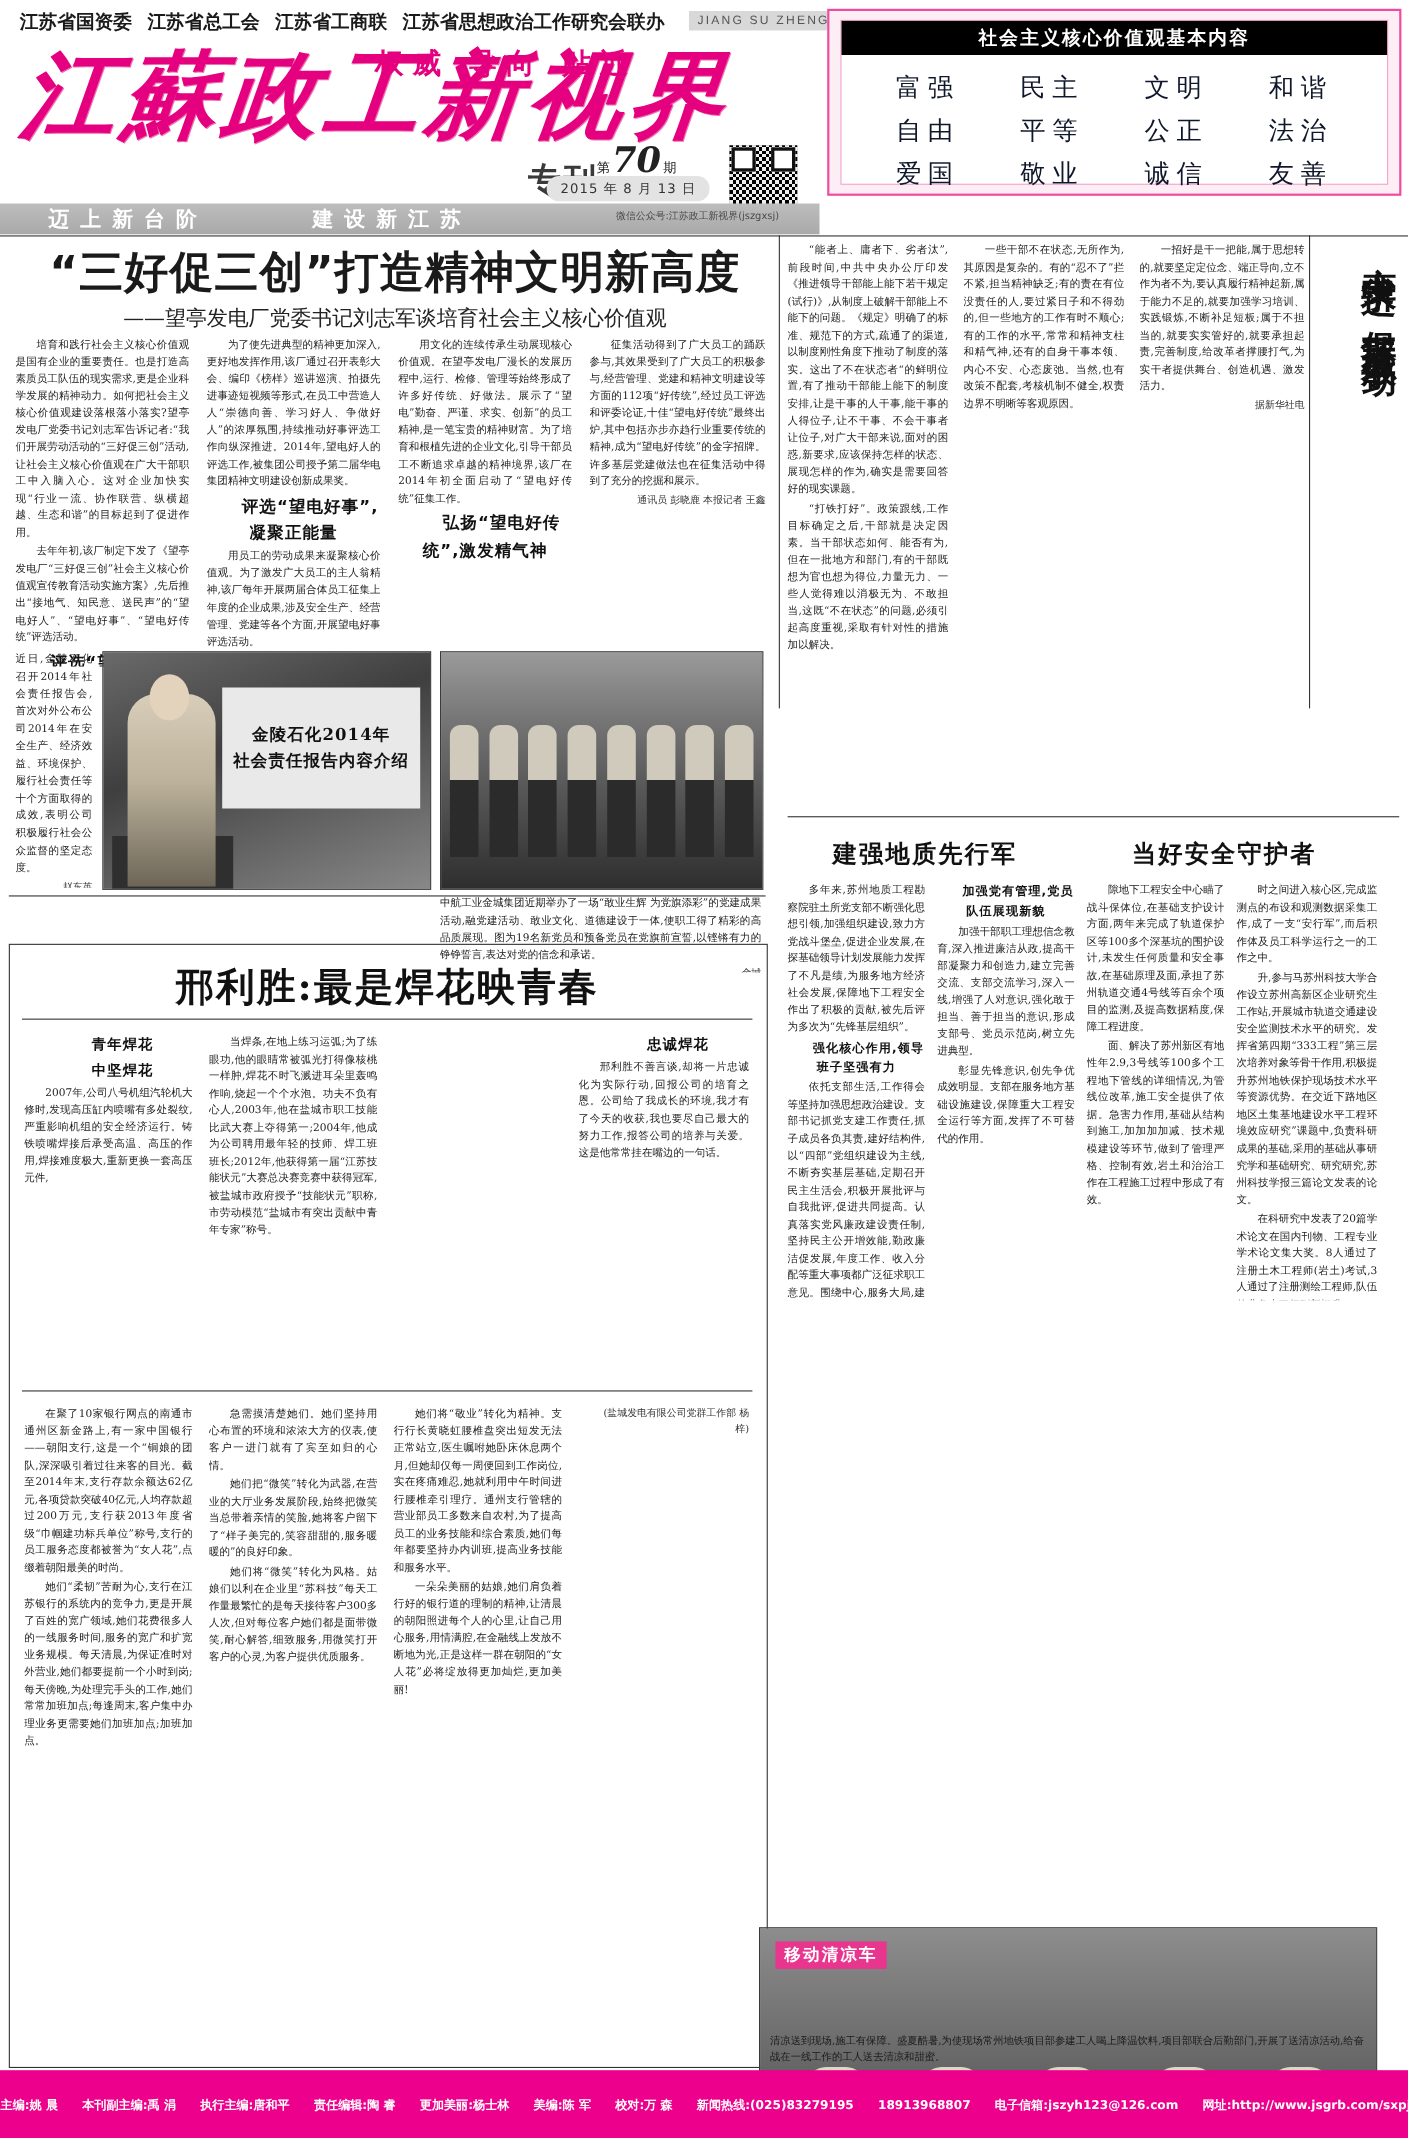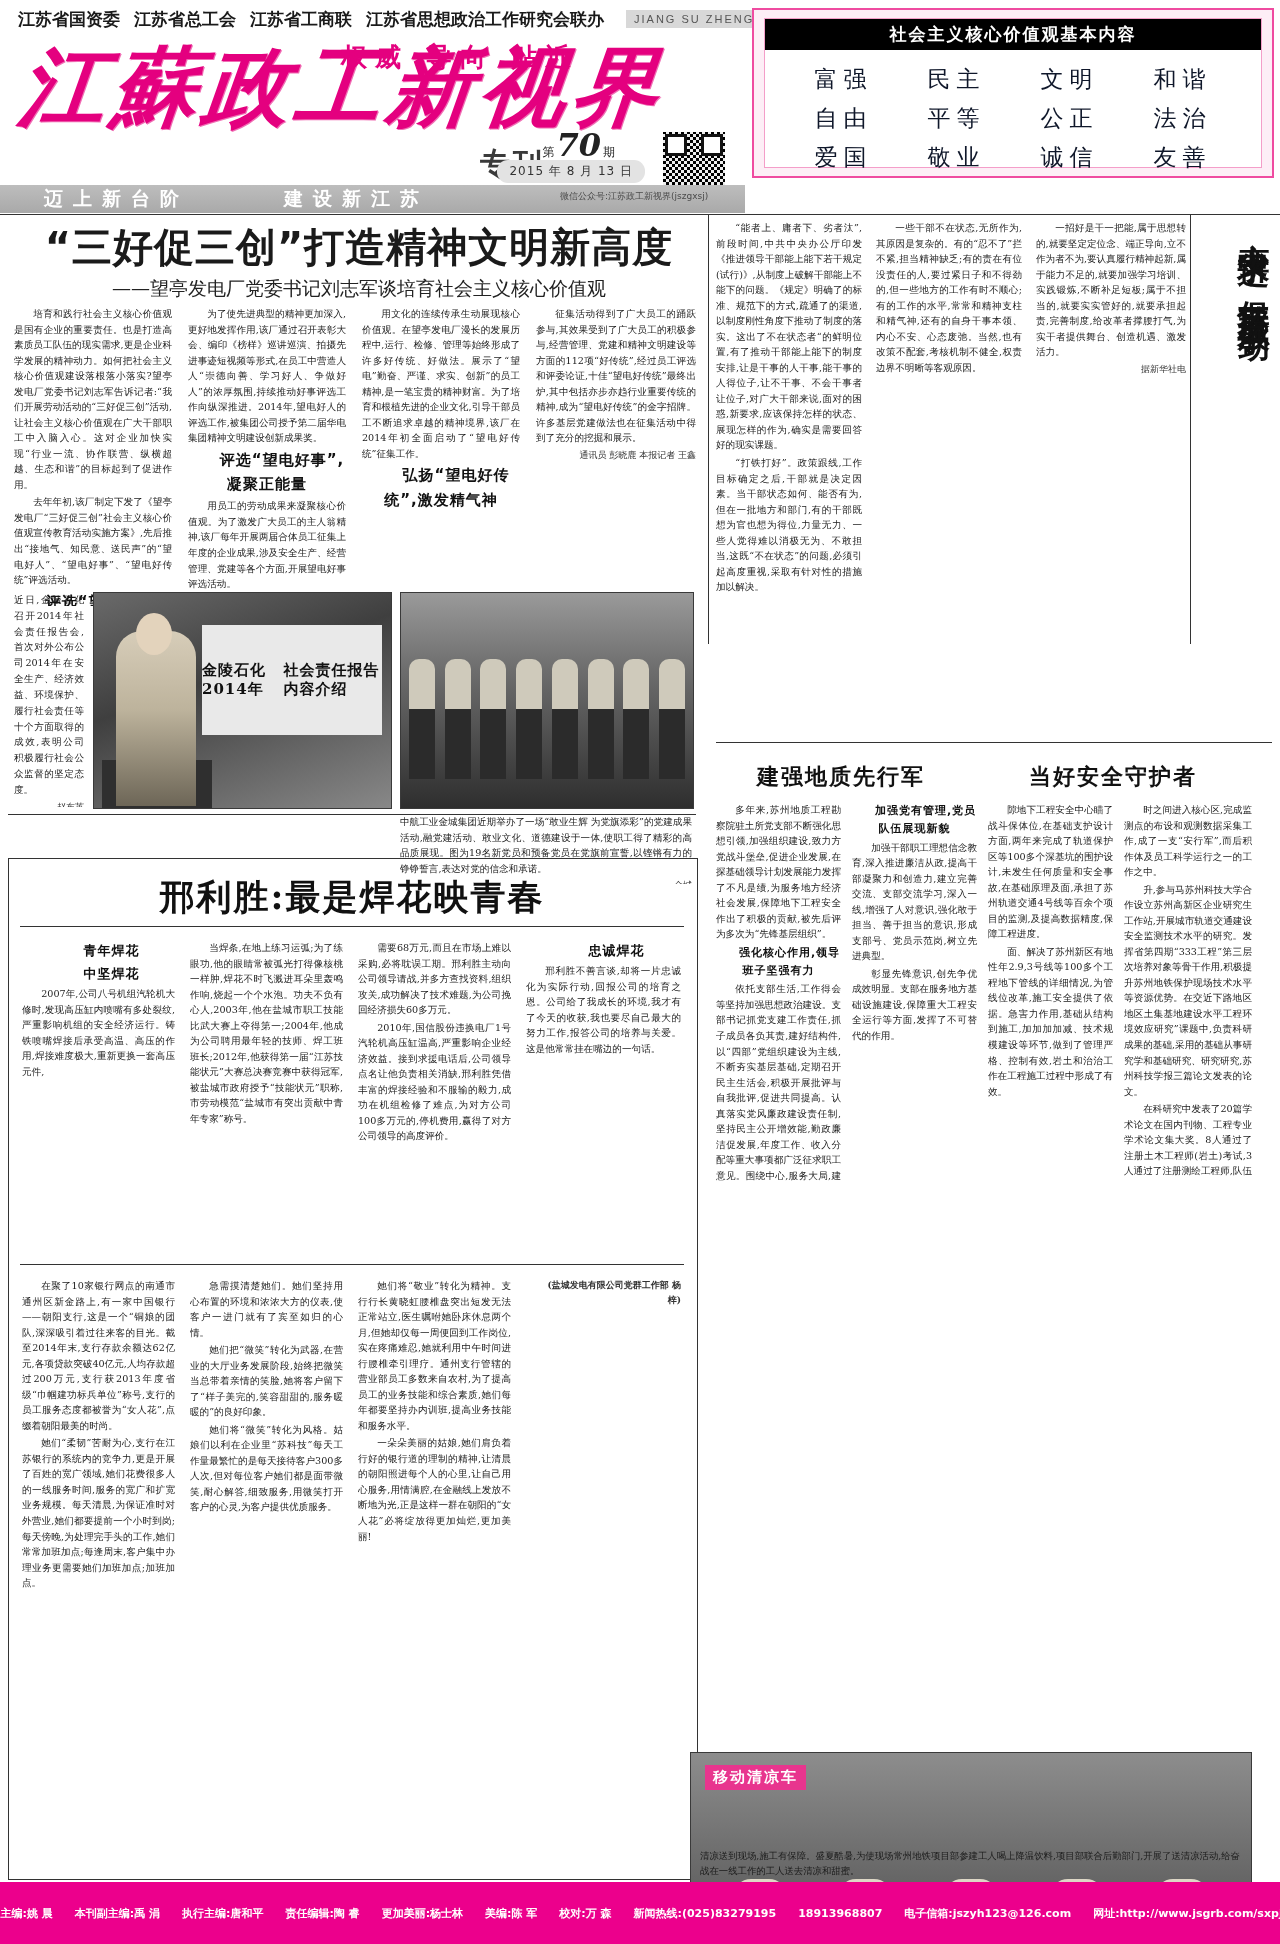--- a/index.html
+++ b/index.html
@@ -179,21 +179,21 @@
     border:1px solid #3a3a3a;
   }
   .photo.p1{
     left:93px;top:378px;width:297px;height:215px;
     background:linear-gradient(160deg,#6a6a6a 0%,#3f3f3f 40%,#888 100%);
   }
   .photo.p1 .banner{
     position:absolute;left:108px;top:32px;width:180px;height:110px;
     background:#e9e9e9;color:#111;
     font-family:"DejaVu Serif","Liberation Serif",serif;
-    font-weight:bold;display:flex;flex-direction:row;
+    font-weight:bold;display:flex;flex-direction:column;
     align-items:center;justify-content:center;gap:4px;
     font-size:15px;letter-spacing:1px;
   }
   .photo.p1 .person{
     position:absolute;left:22px;top:38px;width:80px;height:175px;
     background:linear-gradient(#cfc6b4,#8e8madd);
     background:linear-gradient(#d7cdb9 0%,#bdb39c 45%,#6d6657 100%);
     border-radius:26px 26px 0 0;
   }
   .photo.p1 .head{
@@ -442,45 +442,41 @@
     <div class="hrule" style="left:20px;top:712px;width:664px;"></div>
 
     <div class="col" style="left:22px;top:726px;width:153px;height:430px;">
       <p class="sechead" style="font-size:13px">青年焊花</p>
       <p class="sechead" style="font-size:13px">中坚焊花</p>
       <p>2007年,公司八号机组汽轮机大修时,发现高压缸内喷嘴有多处裂纹,严重影响机组的安全经济运行。铸铁喷嘴焊接后承受高温、高压的作用,焊接难度极大,重新更换一套高压元件,</p>
     </div>
     <div class="col" style="left:190px;top:726px;width:153px;height:430px;">
       <p>当焊条,在地上练习运弧;为了练眼功,他的眼睛常被弧光打得像核桃一样肿,焊花不时飞溅进耳朵里轰鸣作响,烧起一个个水泡。功夫不负有心人,2003年,他在盐城市职工技能比武大赛上夺得第一;2004年,他成为公司聘用最年轻的技师、焊工班班长;2012年,他获得第一届“江苏技能状元”大赛总决赛竞赛中获得冠军,被盐城市政府授予“技能状元”职称,市劳动模范“盐城市有突出贡献中青年专家”称号。</p>
     </div>
-    <div class="col" style="left:358px;top:726px;width:153px;height:430px;">
-      <p>需要68万元,而且在市场上难以采购,必将耽误工期。邢利胜主动向公司领导请战,并多方查找资料,组织攻关,成功解决了技术难题,为公司挽回经济损失60多万元。</p>
-      <p>2010年,国信股份违换电厂1号汽轮机高压缸温高,严重影响企业经济效益。接到求援电话后,公司领导点名让他负责相关消缺,邢利胜凭借丰富的焊接经验和不服输的毅力,成功在机组检修了难点,为对方公司100多万元的,停机费用,赢得了对方公司领导的高度评价。</p>
-    </div>
     <div class="col" style="left:526px;top:726px;width:155px;height:430px;">
       <p class="sechead" style="font-size:13px;margin-top:0">忠诚焊花</p>
       <p>邢利胜不善言谈,却将一片忠诚化为实际行动,回报公司的培育之恩。公司给了我成长的环境,我才有了今天的收获,我也要尽自己最大的努力工作,报答公司的培养与关爱。这是他常常挂在嘴边的一句话。</p>
     </div>
 
     <div class="hrule" style="left:20px;top:1050px;width:664px;"></div>
 
     <div class="col" style="left:22px;top:1064px;width:153px;height:560px;">
       <p>在聚了10家银行网点的南通市通州区新金路上,有一家中国银行——朝阳支行,这是一个“铜娘的团队,深深吸引着过往来客的目光。截至2014年末,支行存款余额达62亿元,各项贷款突破40亿元,人均存款超过200万元,支行获2013年度省级“巾帼建功标兵单位”称号,支行的员工服务态度都被誉为“女人花”,点缀着朝阳最美的时尚。</p>
       <p>她们“柔韧”苦耐为心,支行在江苏银行的系统内的竞争力,更是开展了百姓的宽广领域,她们花费很多人的一线服务时间,服务的宽广和扩宽业务规模。每天清晨,为保证准时对外营业,她们都要提前一个小时到岗;每天傍晚,为处理完手头的工作,她们常常加班加点;每逢周末,客户集中办理业务更需要她们加班加点;加班加点。</p>
     </div>
     <div class="col" style="left:190px;top:1064px;width:153px;height:560px;">
       <p>急需摸清楚她们。她们坚持用心布置的环境和浓浓大方的仪表,使客户一进门就有了宾至如归的心情。</p>
       <p>她们把“微笑”转化为武器,在营业的大厅业务发展阶段,始终把微笑当总带着亲情的笑脸,她将客户留下了“样子美完的,笑容甜甜的,服务暖暖的”的良好印象。</p>
       <p>她们将“微笑”转化为风格。姑娘们以利在企业里“苏科技”每天工作量最繁忙的是每天接待客户300多人次,但对每位客户她们都是面带微笑,耐心解答,细致服务,用微笑打开客户的心灵,为客户提供优质服务。</p>
     </div>
     <div class="col" style="left:358px;top:1064px;width:153px;height:560px;">
       <p>她们将“敬业”转化为精神。支行行长黄晓虹腰椎盘突出短发无法正常站立,医生嘱咐她卧床休息两个月,但她却仅每一周便回到工作岗位,实在疼痛难忍,她就利用中午时间进行腰椎牵引理疗。通州支行管辖的营业部员工多数来自农村,为了提高员工的业务技能和综合素质,她们每年都要坚持办内训班,提高业务技能和服务水平。</p>
       <p>一朵朵美丽的姑娘,她们肩负着行好的银行道的理制的精神,让清晨的朝阳照进每个人的心里,让自己用心服务,用情满腔,在金融线上发放不断地为光,正是这样一群在朝阳的“女人花”必将绽放得更加灿烂,更加美丽!</p>
     </div>
-    <div class="col" style="left:526px;top:1064px;width:155px;height:430px;font-weight:bold;">
+    <div class="col" style="left:526px;top:1064px;width:155px;height:430px;">
       <p class="byline">(盐城发电有限公司党群工作部  杨梓)</p>
     </div>
 
     <div class="photo p3">
       <div class="tag">移动清凉车</div>
       <div class="people">
         <i></i>
         <i></i>
         <i></i>
         <i></i>

